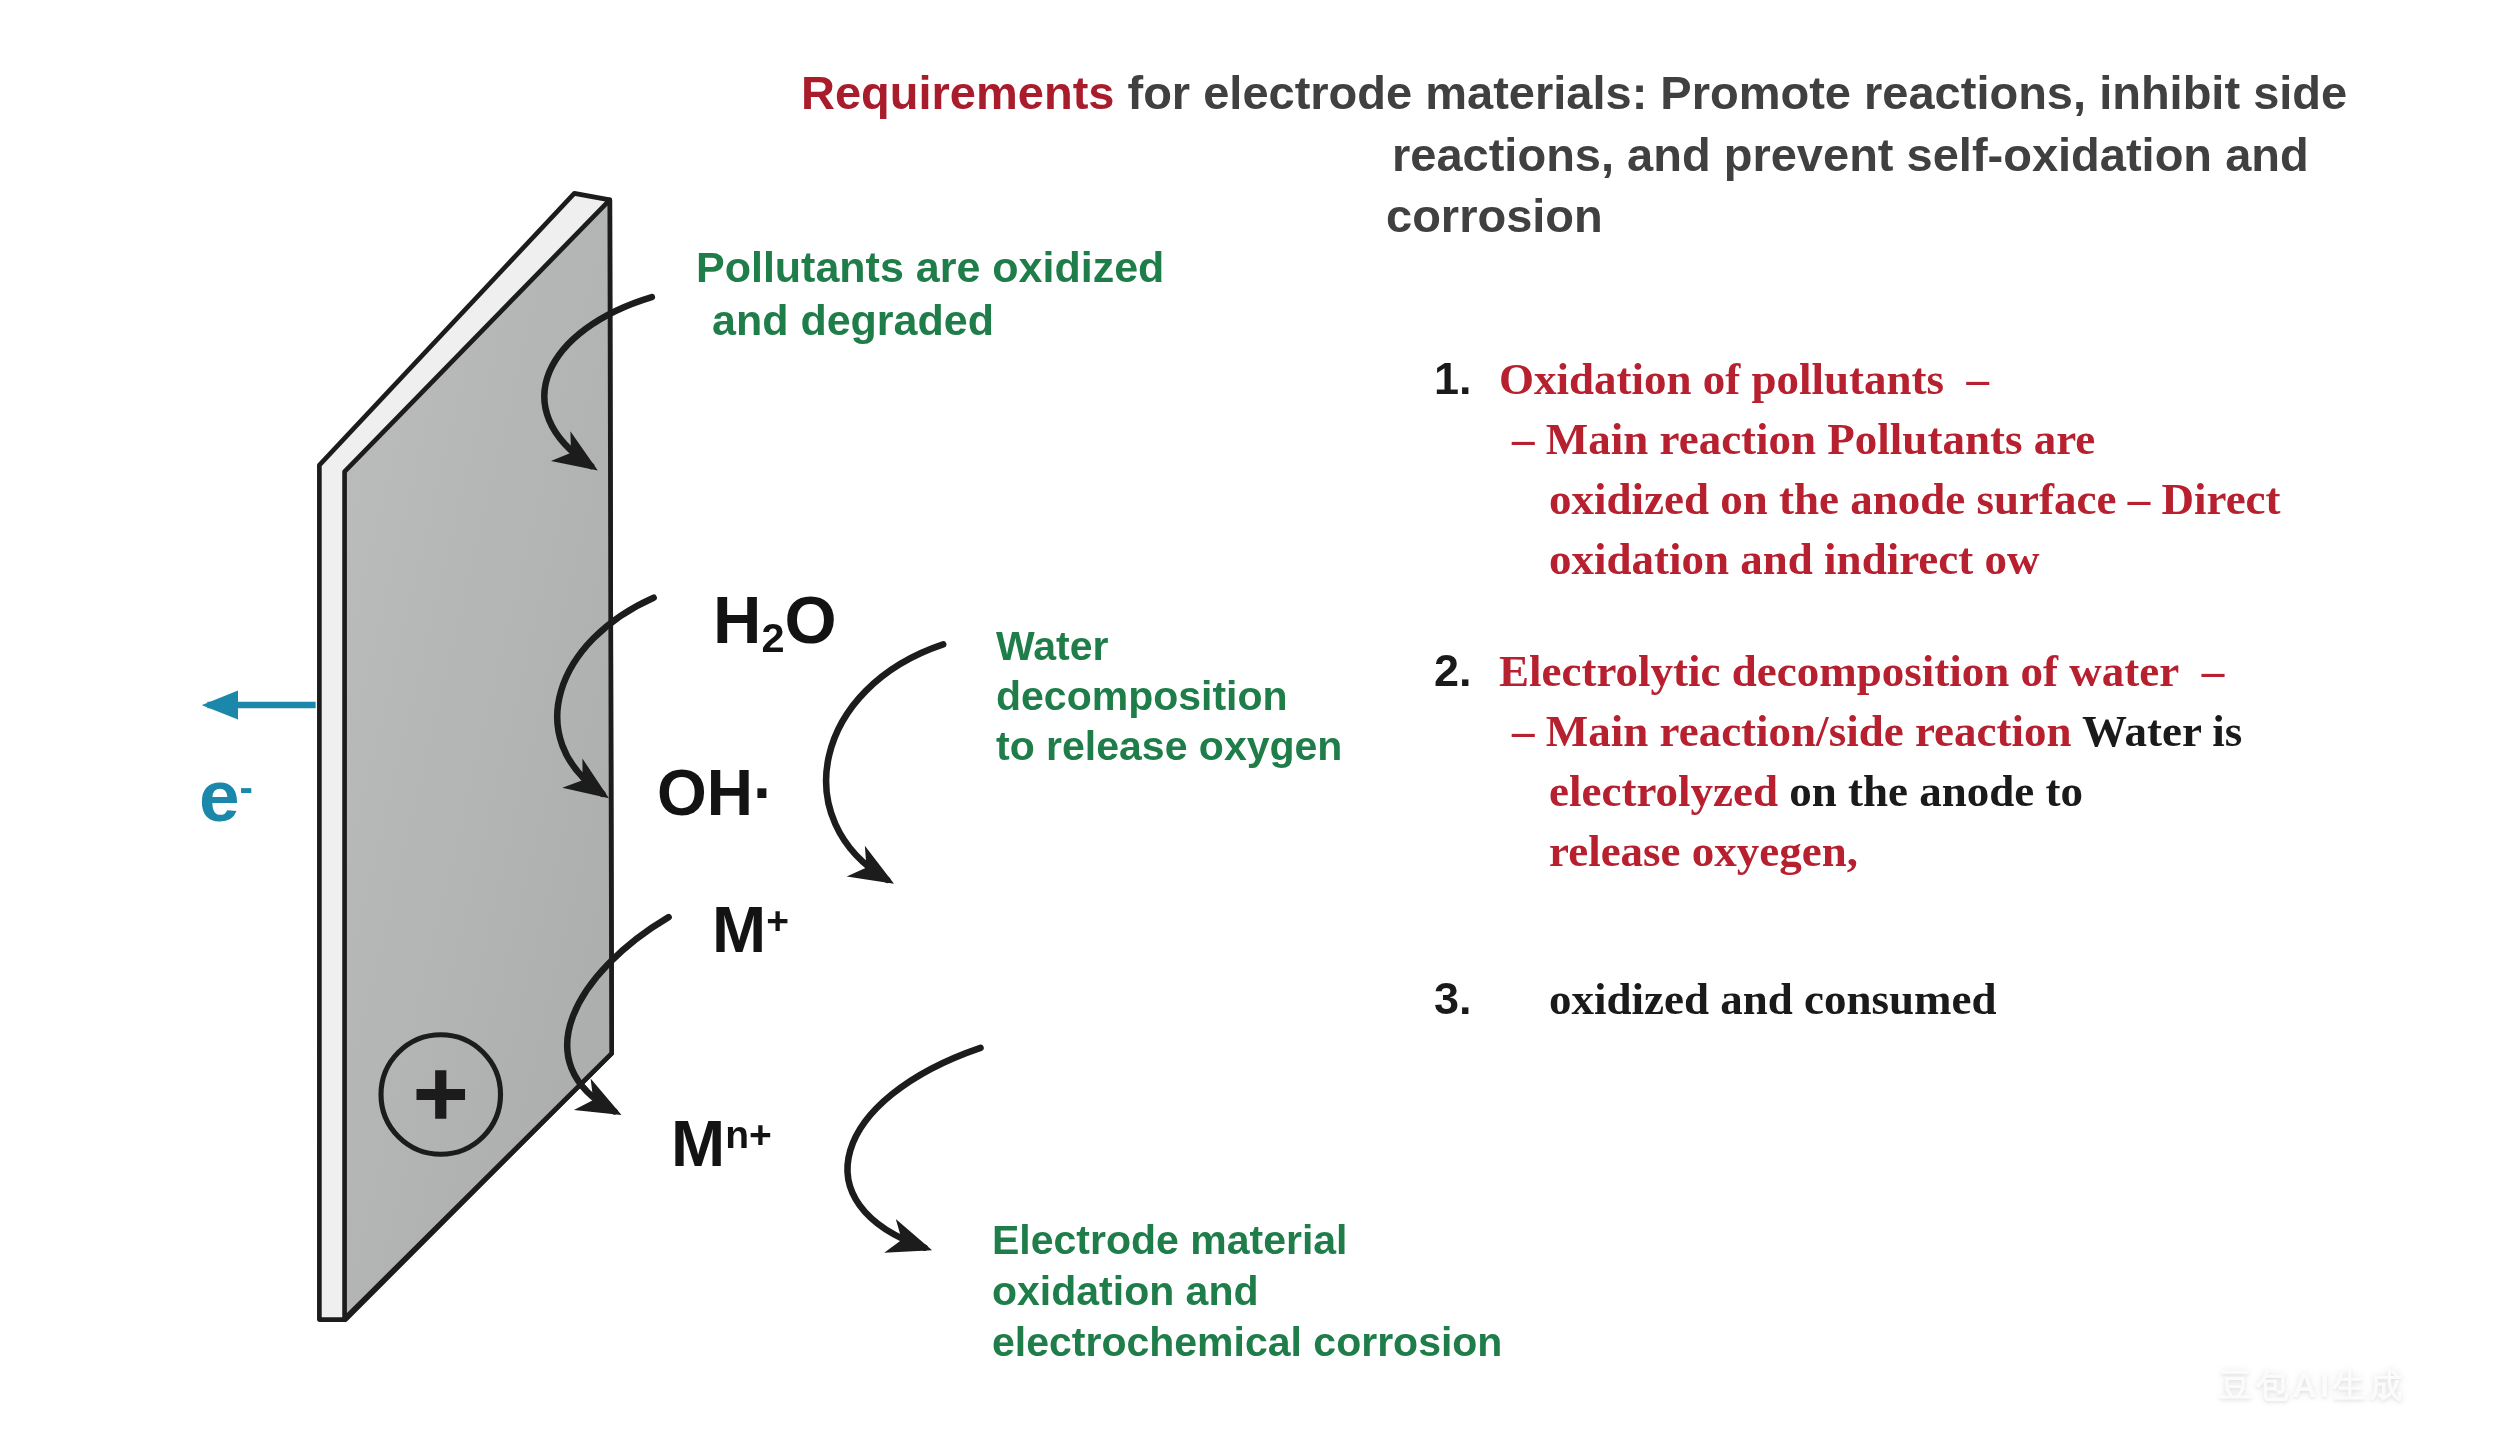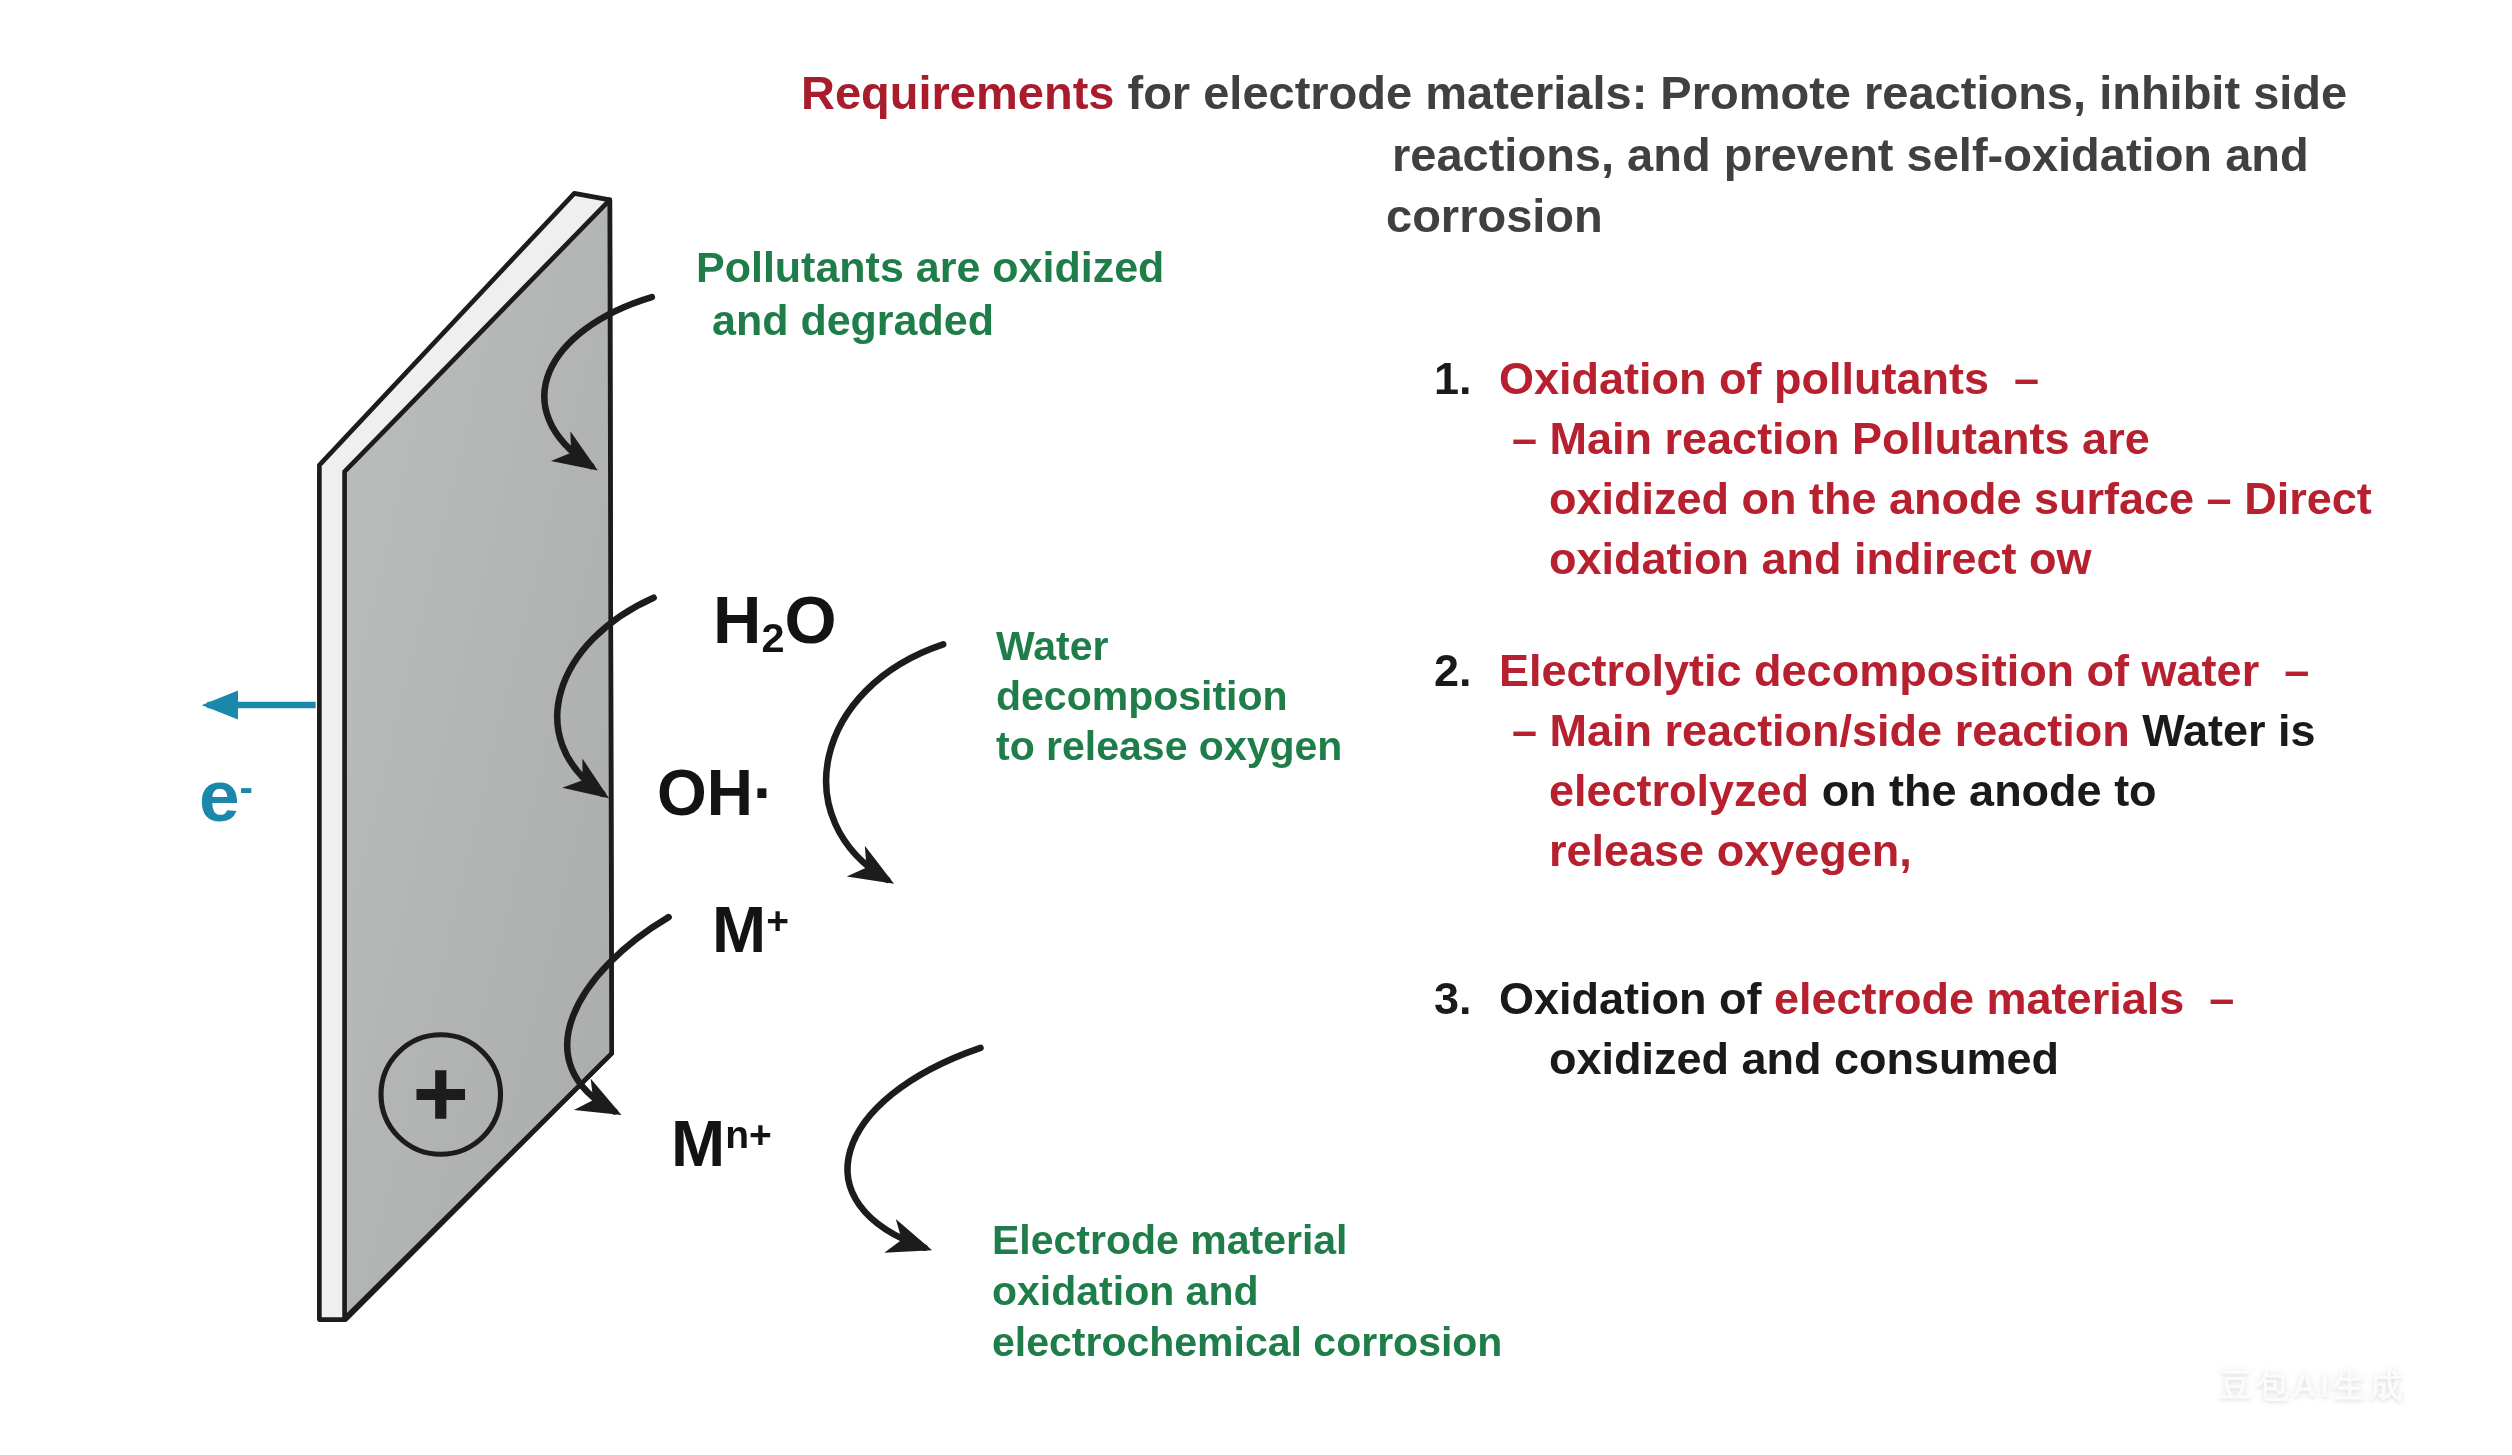--- a/index.html
+++ b/index.html
@@ -35,21 +35,21 @@
   #lbl-oh{left:657px;top:761px;font-size:64px;}
   #lbl-mplus{left:712px;top:897px;font-size:65px;}
   #lbl-mn{left:671px;top:1111px;font-size:65px;}
   .chem sup{font-size:0.60em;vertical-align:0.45em;}
   #lbl-electron{left:199px;top:759px;font-size:73px;font-weight:700;color:#1b87aa;line-height:1;}
   #lbl-electron sup{font-size:0.55em;vertical-align:0.5em;}
 
   
   .list-item{white-space:nowrap;font-size:45px;line-height:60px;font-weight:700;}
   .li-num{position:absolute;left:0;top:0;color:#1a1a1a;}
-  .li-body{margin-left:65px;}
+  .li-body{margin-left:65px;font-family:Liberation Serif, serif;}
   .li-line{white-space:nowrap;}
   .ind-dash{margin-left:13px;}
   .ind-cont{margin-left:50px;}
   .red{color:#b7202e;}
   .blk{color:#1a1a1a;}
   #item-1{left:1434px;top:349px;}
   #item-2{left:1434px;top:641px;}
   #item-3{left:1434px;top:969px;}
 
   
@@ -161,23 +161,20 @@
       <div class="li-line ind-cont">
         <span class="red">electrolyzed </span><span class="blk">on the anode to</span>
       </div>
       <div class="li-line ind-cont"><span class="red">release oxyegen,</span></div>
     </div>
   </div>
 
   <div class="abs list-item" id="item-3">
     <span class="li-num">3.</span>
     <div class="li-body">
-      <div class="li-line">
-        <span class="blk">Oxidation of </span><span class="red">electrode materials&nbsp;&nbsp;–</span>
-      </div>
       <div class="li-line ind-cont"><span class="blk">oxidized and consumed</span></div>
     </div>
   </div>
 
   <div class="abs" id="watermark">豆包AI生成</div>
 
 </div>
 
 
 </body></html>

